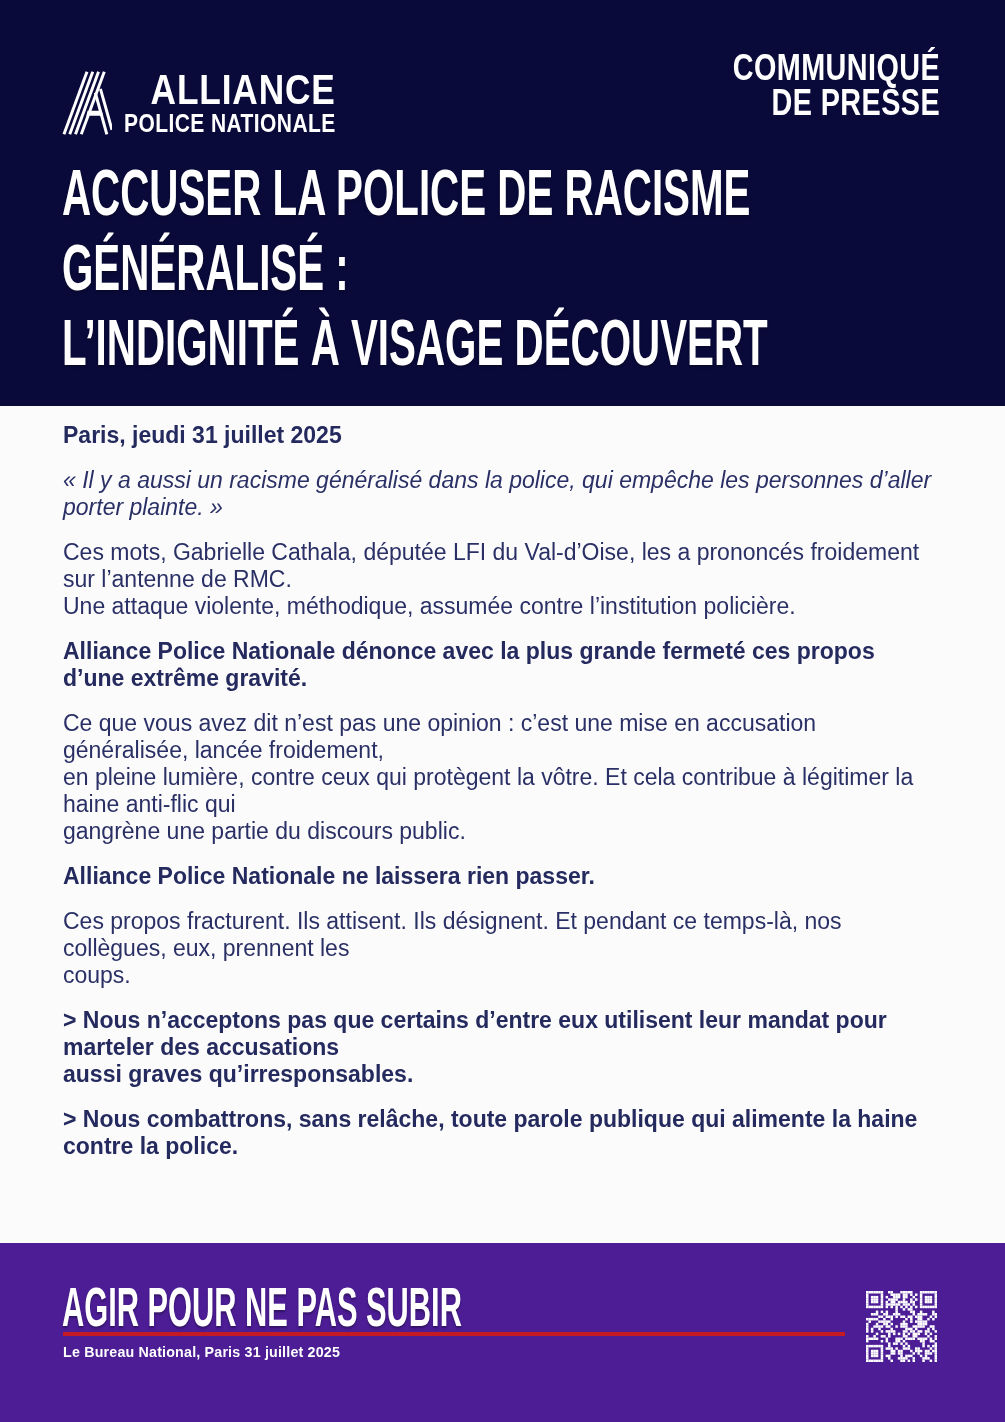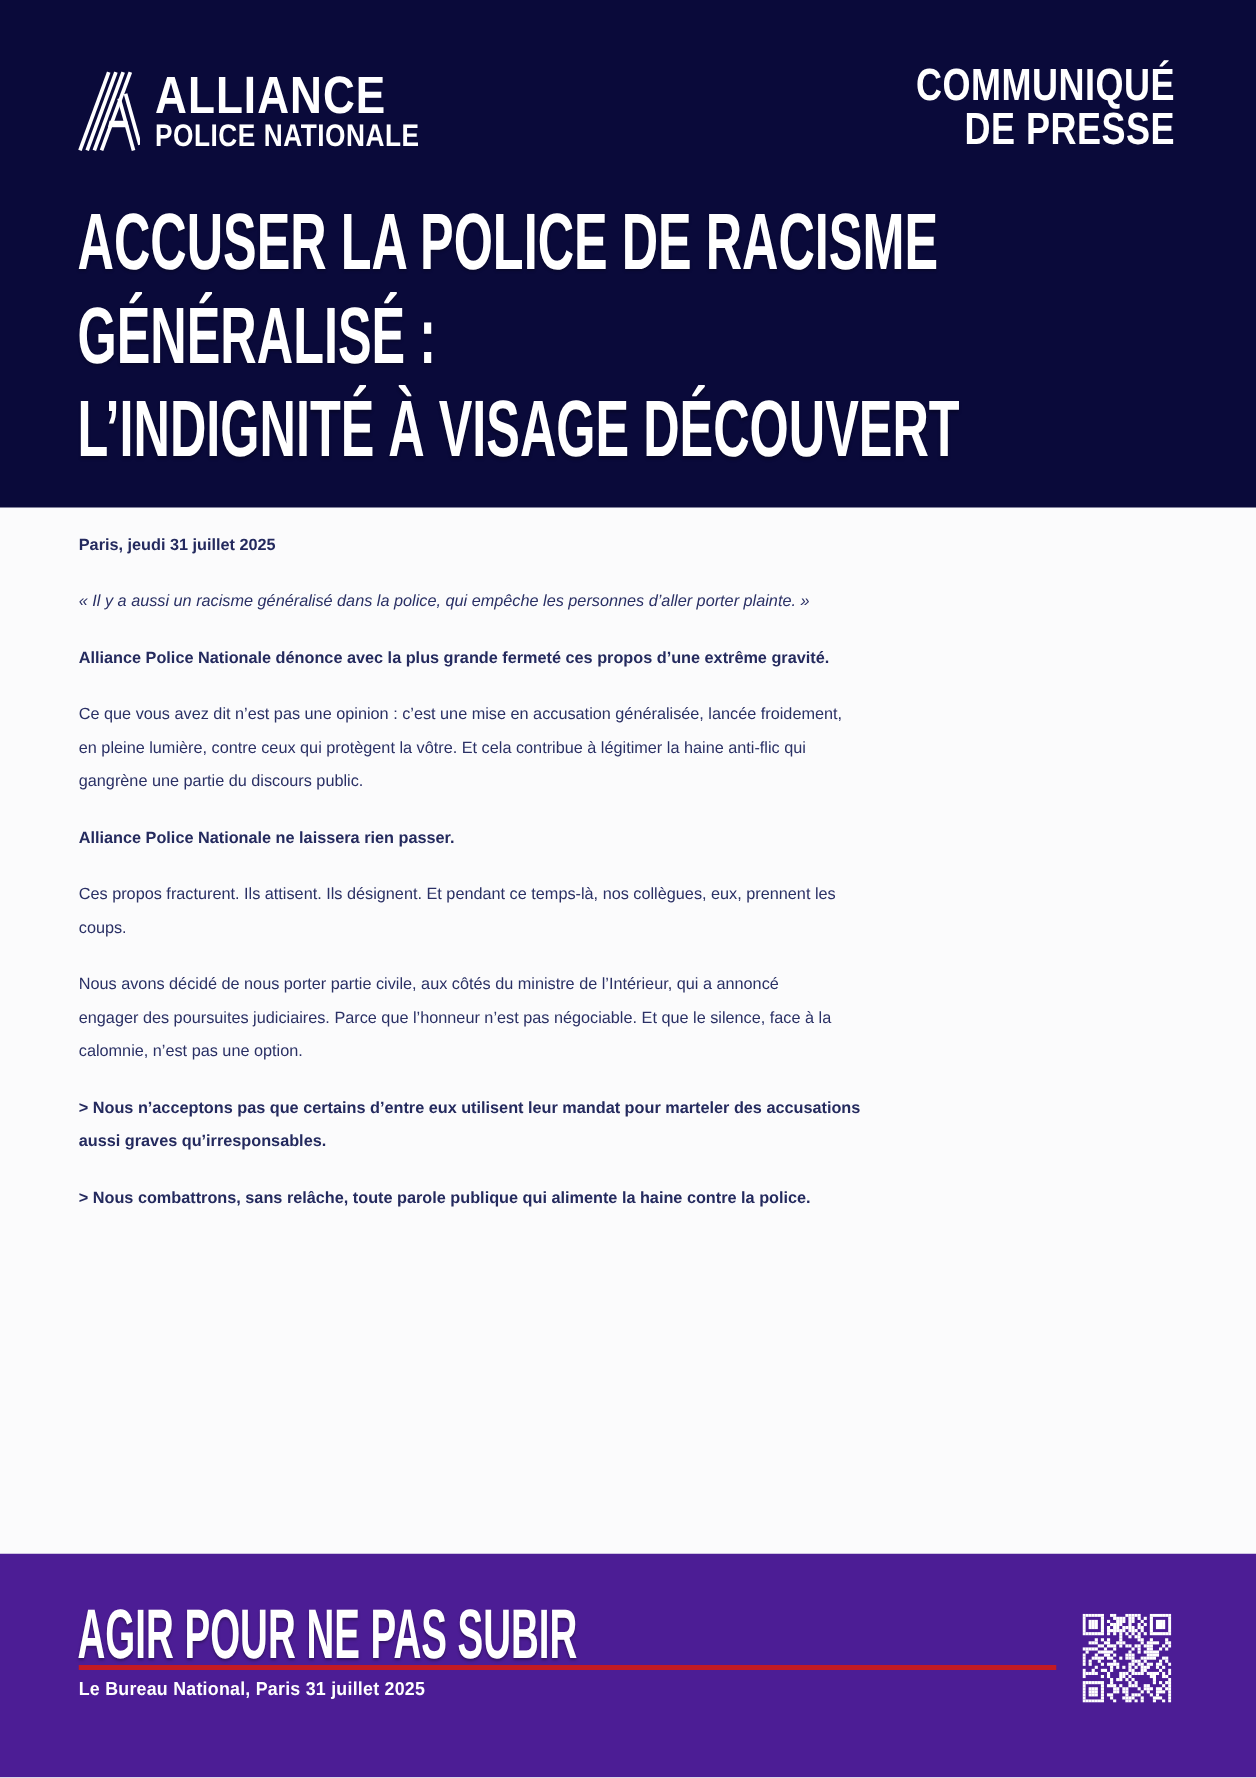--- a/index.html
+++ b/index.html
@@ -10,21 +10,21 @@
     background:#fbfbfc;
     overflow:hidden;
     font-family:"Liberation Sans", sans-serif;
   }
   
   .band-header{position:absolute;left:0;top:0;width:100%;height:406px;background:#0a0a3a;}
   .band-footer{position:absolute;left:0;top:1243px;width:100%;height:179px;background:#4c1d95;}
   .band-body{position:absolute;left:0;top:406px;width:100%;height:837px;box-sizing:border-box;padding:16px 63px 0 63px;}
 
   
-  .logo{position:absolute;left:62px;top:57px;display:flex;align-items:flex-start;}
+  .logo{position:absolute;left:62px;top:71px;display:flex;align-items:flex-start;text-align:right;}
   .logo-mark{width:50px;height:64px;flex:0 0 auto;}
   .logo-text{margin-left:12px;color:#ffffff;}
   .logo-name{
     font-size:42px;font-weight:800;letter-spacing:1px;line-height:38px;
     transform:scaleX(.84);transform-origin:left top;white-space:nowrap;
   }
   .logo-sub{
     font-size:25px;font-weight:700;letter-spacing:.5px;line-height:24px;margin-top:2px;
     transform:scaleX(.84);transform-origin:left top;white-space:nowrap;
   }
@@ -34,21 +34,21 @@
     transform:scaleX(.80);transform-origin:right top;white-space:nowrap;
   }
   .headline{
     position:absolute;left:62px;top:156px;color:#ffffff;
     font-size:64px;font-weight:800;line-height:75px;letter-spacing:0;
     transform:scaleX(.63);transform-origin:left top;white-space:nowrap;
     text-shadow:0 2px 3px rgba(0,0,0,.25);
   }
 
   
-  .band-body{color:#2a3065;font-size:13px;line-height:27px;}
+  .band-body{color:#2a3065;font-size:23px;line-height:27px;}
   .p{margin:0 0 18px 0;white-space:pre-line;}
   .b{font-weight:bold;color:#242a5e;}
   .i{font-style:italic;}
 
   
   .slogan{
     position:absolute;left:62px;top:36px;color:#ffffff;
     font-size:56px;font-weight:800;line-height:56px;
     transform:scaleX(.55);transform-origin:left top;white-space:nowrap;
     text-shadow:0 2px 3px rgba(0,0,0,.35);
@@ -97,30 +97,29 @@
     <div class="headline">
       <div>ACCUSER LA POLICE DE RACISME</div>
       <div>GÉNÉRALISÉ :</div>
       <div>L’INDIGNITÉ À VISAGE DÉCOUVERT</div>
     </div>
   </div>
 
   <div class="band-body">
     <p class="p b">Paris, jeudi 31 juillet 2025</p>
     <p class="p i">« Il y a aussi un racisme généralisé dans la police, qui empêche les personnes d’aller porter plainte. »</p>
+    <p class="p">Ces mots, Gabrielle Cathala, députée LFI du Val-d’Oise, les a prononcés froidement sur l’antenne de RMC.
+Une attaque violente, méthodique, assumée contre l’institution policière.</p>
     <p class="p b">Alliance Police Nationale dénonce avec la plus grande fermeté ces propos d’une extrême gravité.</p>
     <p class="p">Ce que vous avez dit n’est pas une opinion : c’est une mise en accusation généralisée, lancée froidement,
 en pleine lumière, contre ceux qui protègent la vôtre. Et cela contribue à légitimer la haine anti-flic qui
 gangrène une partie du discours public.</p>
     <p class="p b">Alliance Police Nationale ne laissera rien passer.</p>
     <p class="p">Ces propos fracturent. Ils attisent. Ils désignent. Et pendant ce temps-là, nos collègues, eux, prennent les
 coups.</p>
-    <p class="p">Nous avons décidé de nous porter partie civile, aux côtés du ministre de l’Intérieur, qui a annoncé
-engager des poursuites judiciaires. Parce que l’honneur n’est pas négociable. Et que le silence, face à la
-calomnie, n’est pas une option.</p>
     <p class="p b">&gt; Nous n’acceptons pas que certains d’entre eux utilisent leur mandat pour marteler des accusations
 aussi graves qu’irresponsables.</p>
     <p class="p b">&gt; Nous combattrons, sans relâche, toute parole publique qui alimente la haine contre la police.</p>
   </div>
 
   <div class="band-footer">
     <div class="slogan">AGIR POUR NE PAS SUBIR</div>
     <div class="red-rule"></div>
     <div class="signature">Le Bureau National, Paris 31 juillet 2025</div>
     <svg class="qr" id="qr-svg" viewBox="0 0 29 29" xmlns="http://www.w3.org/2000/svg">

